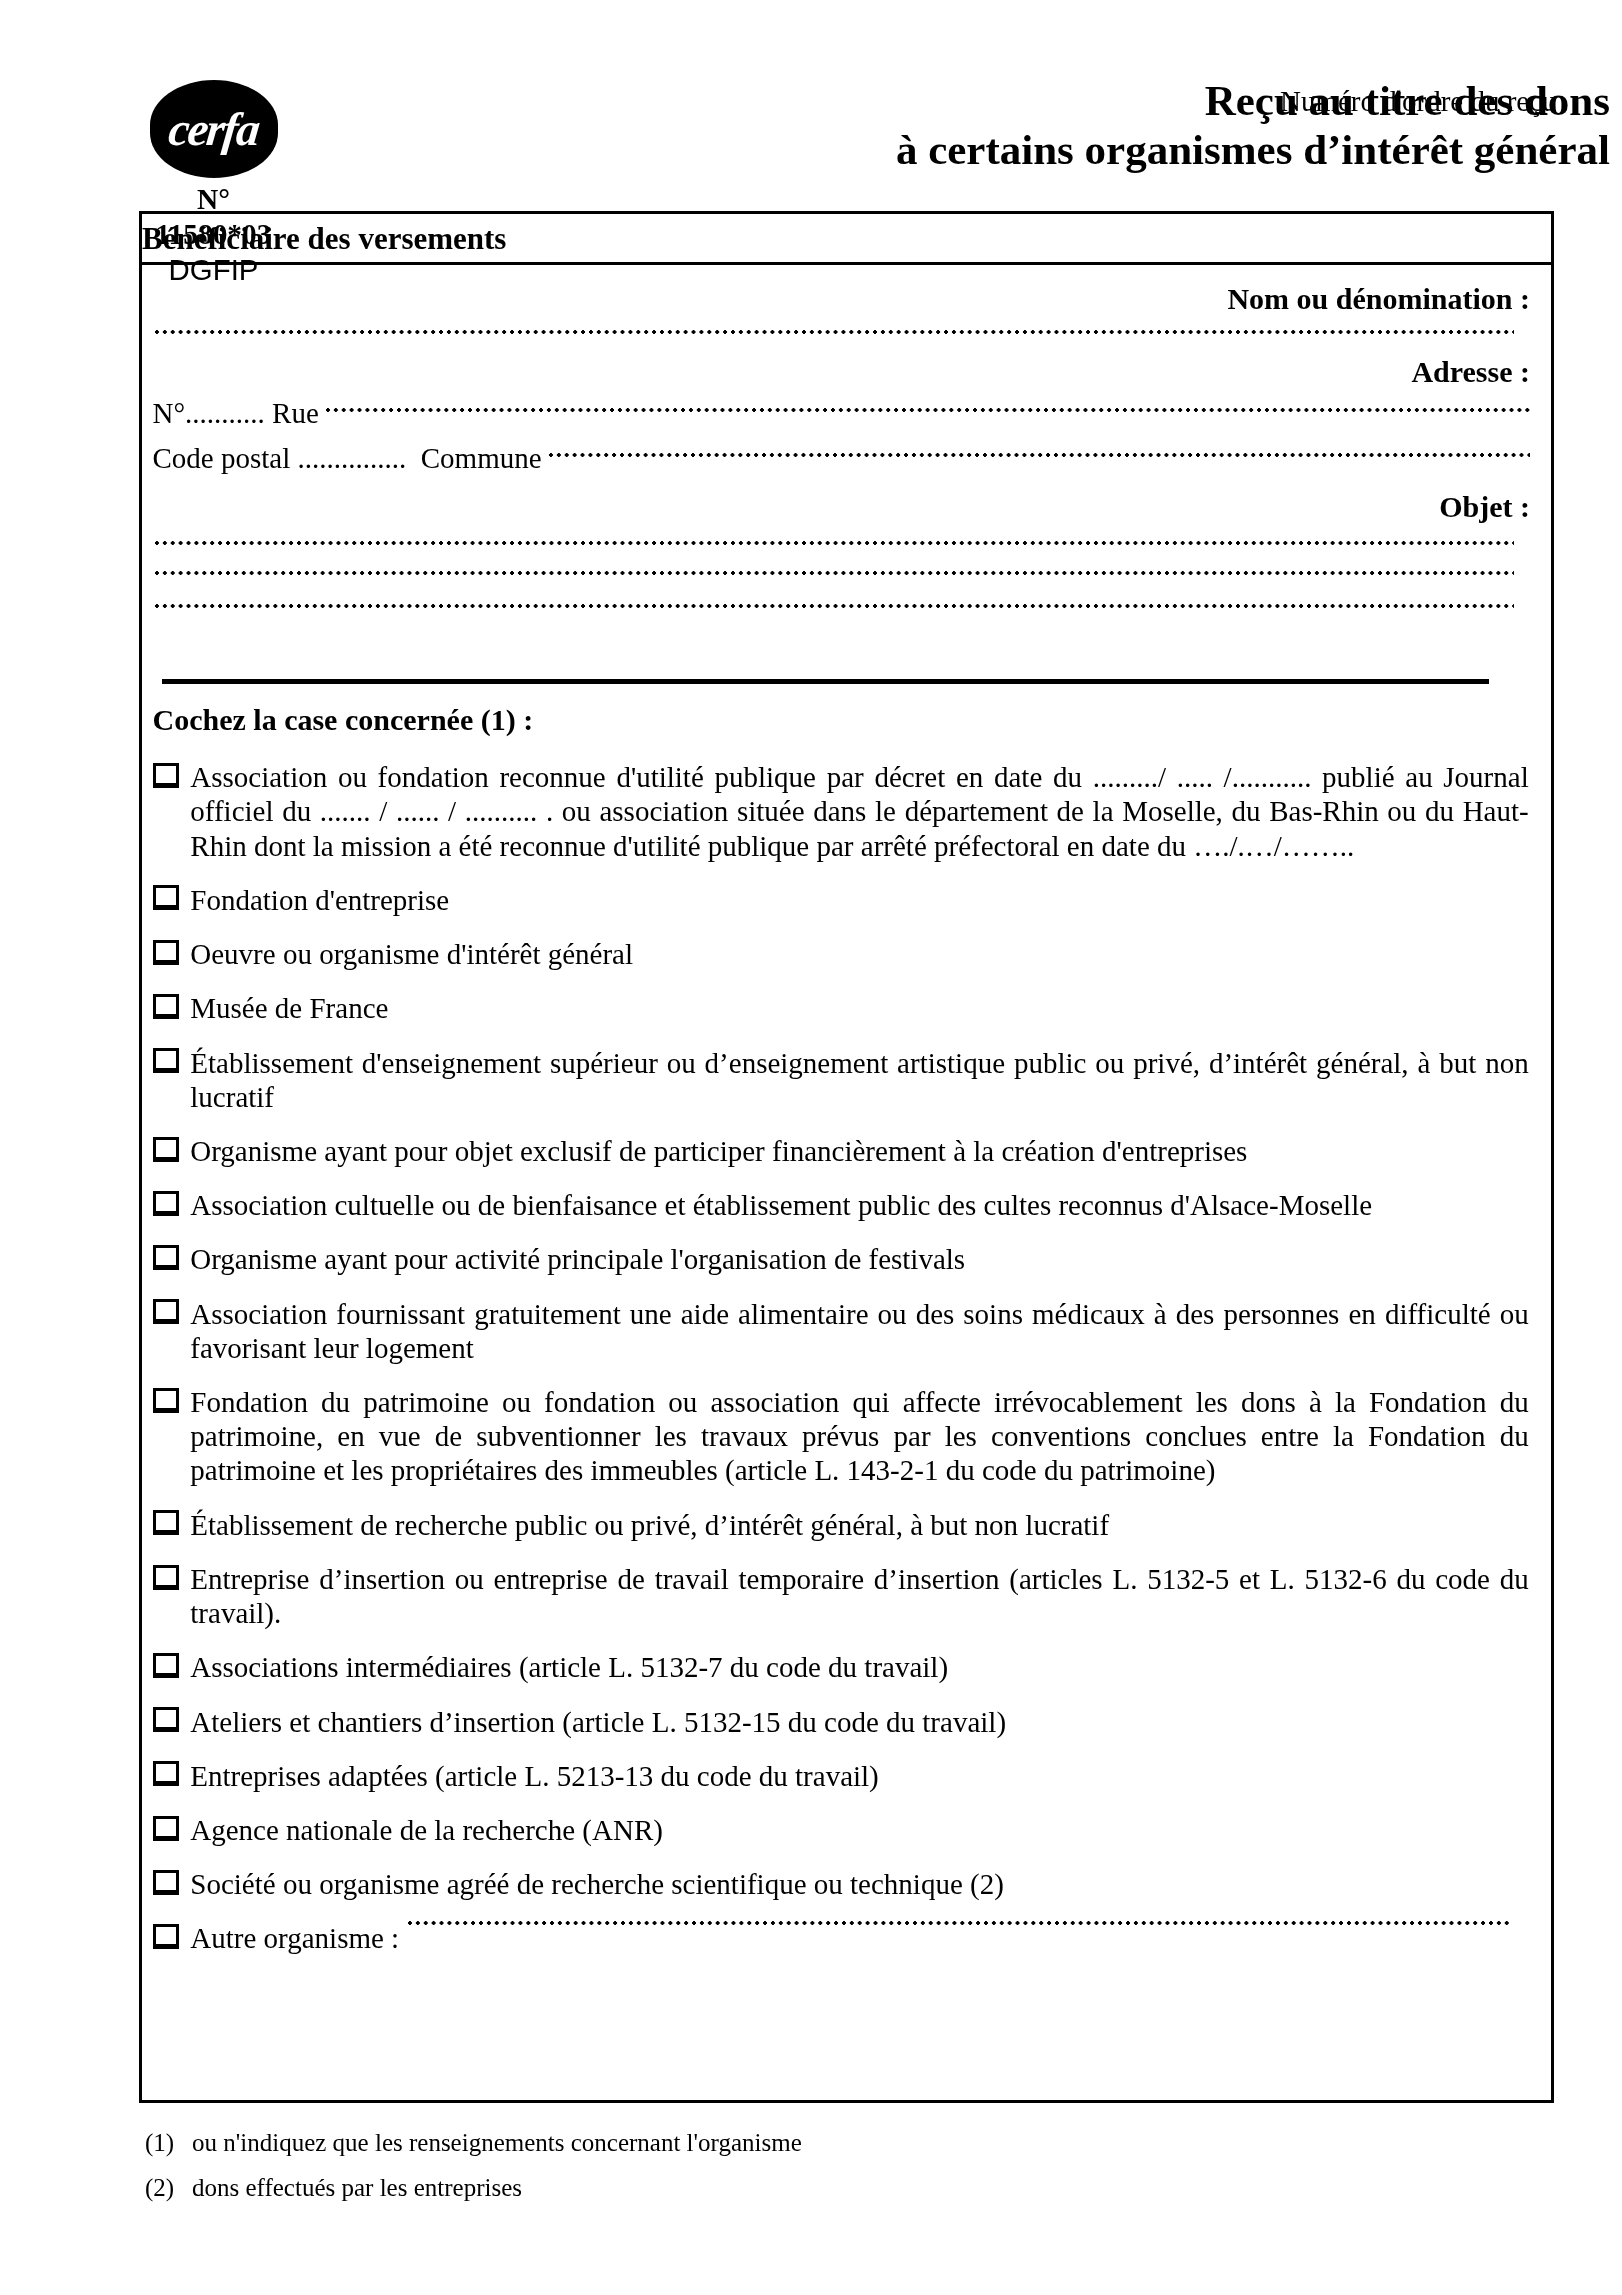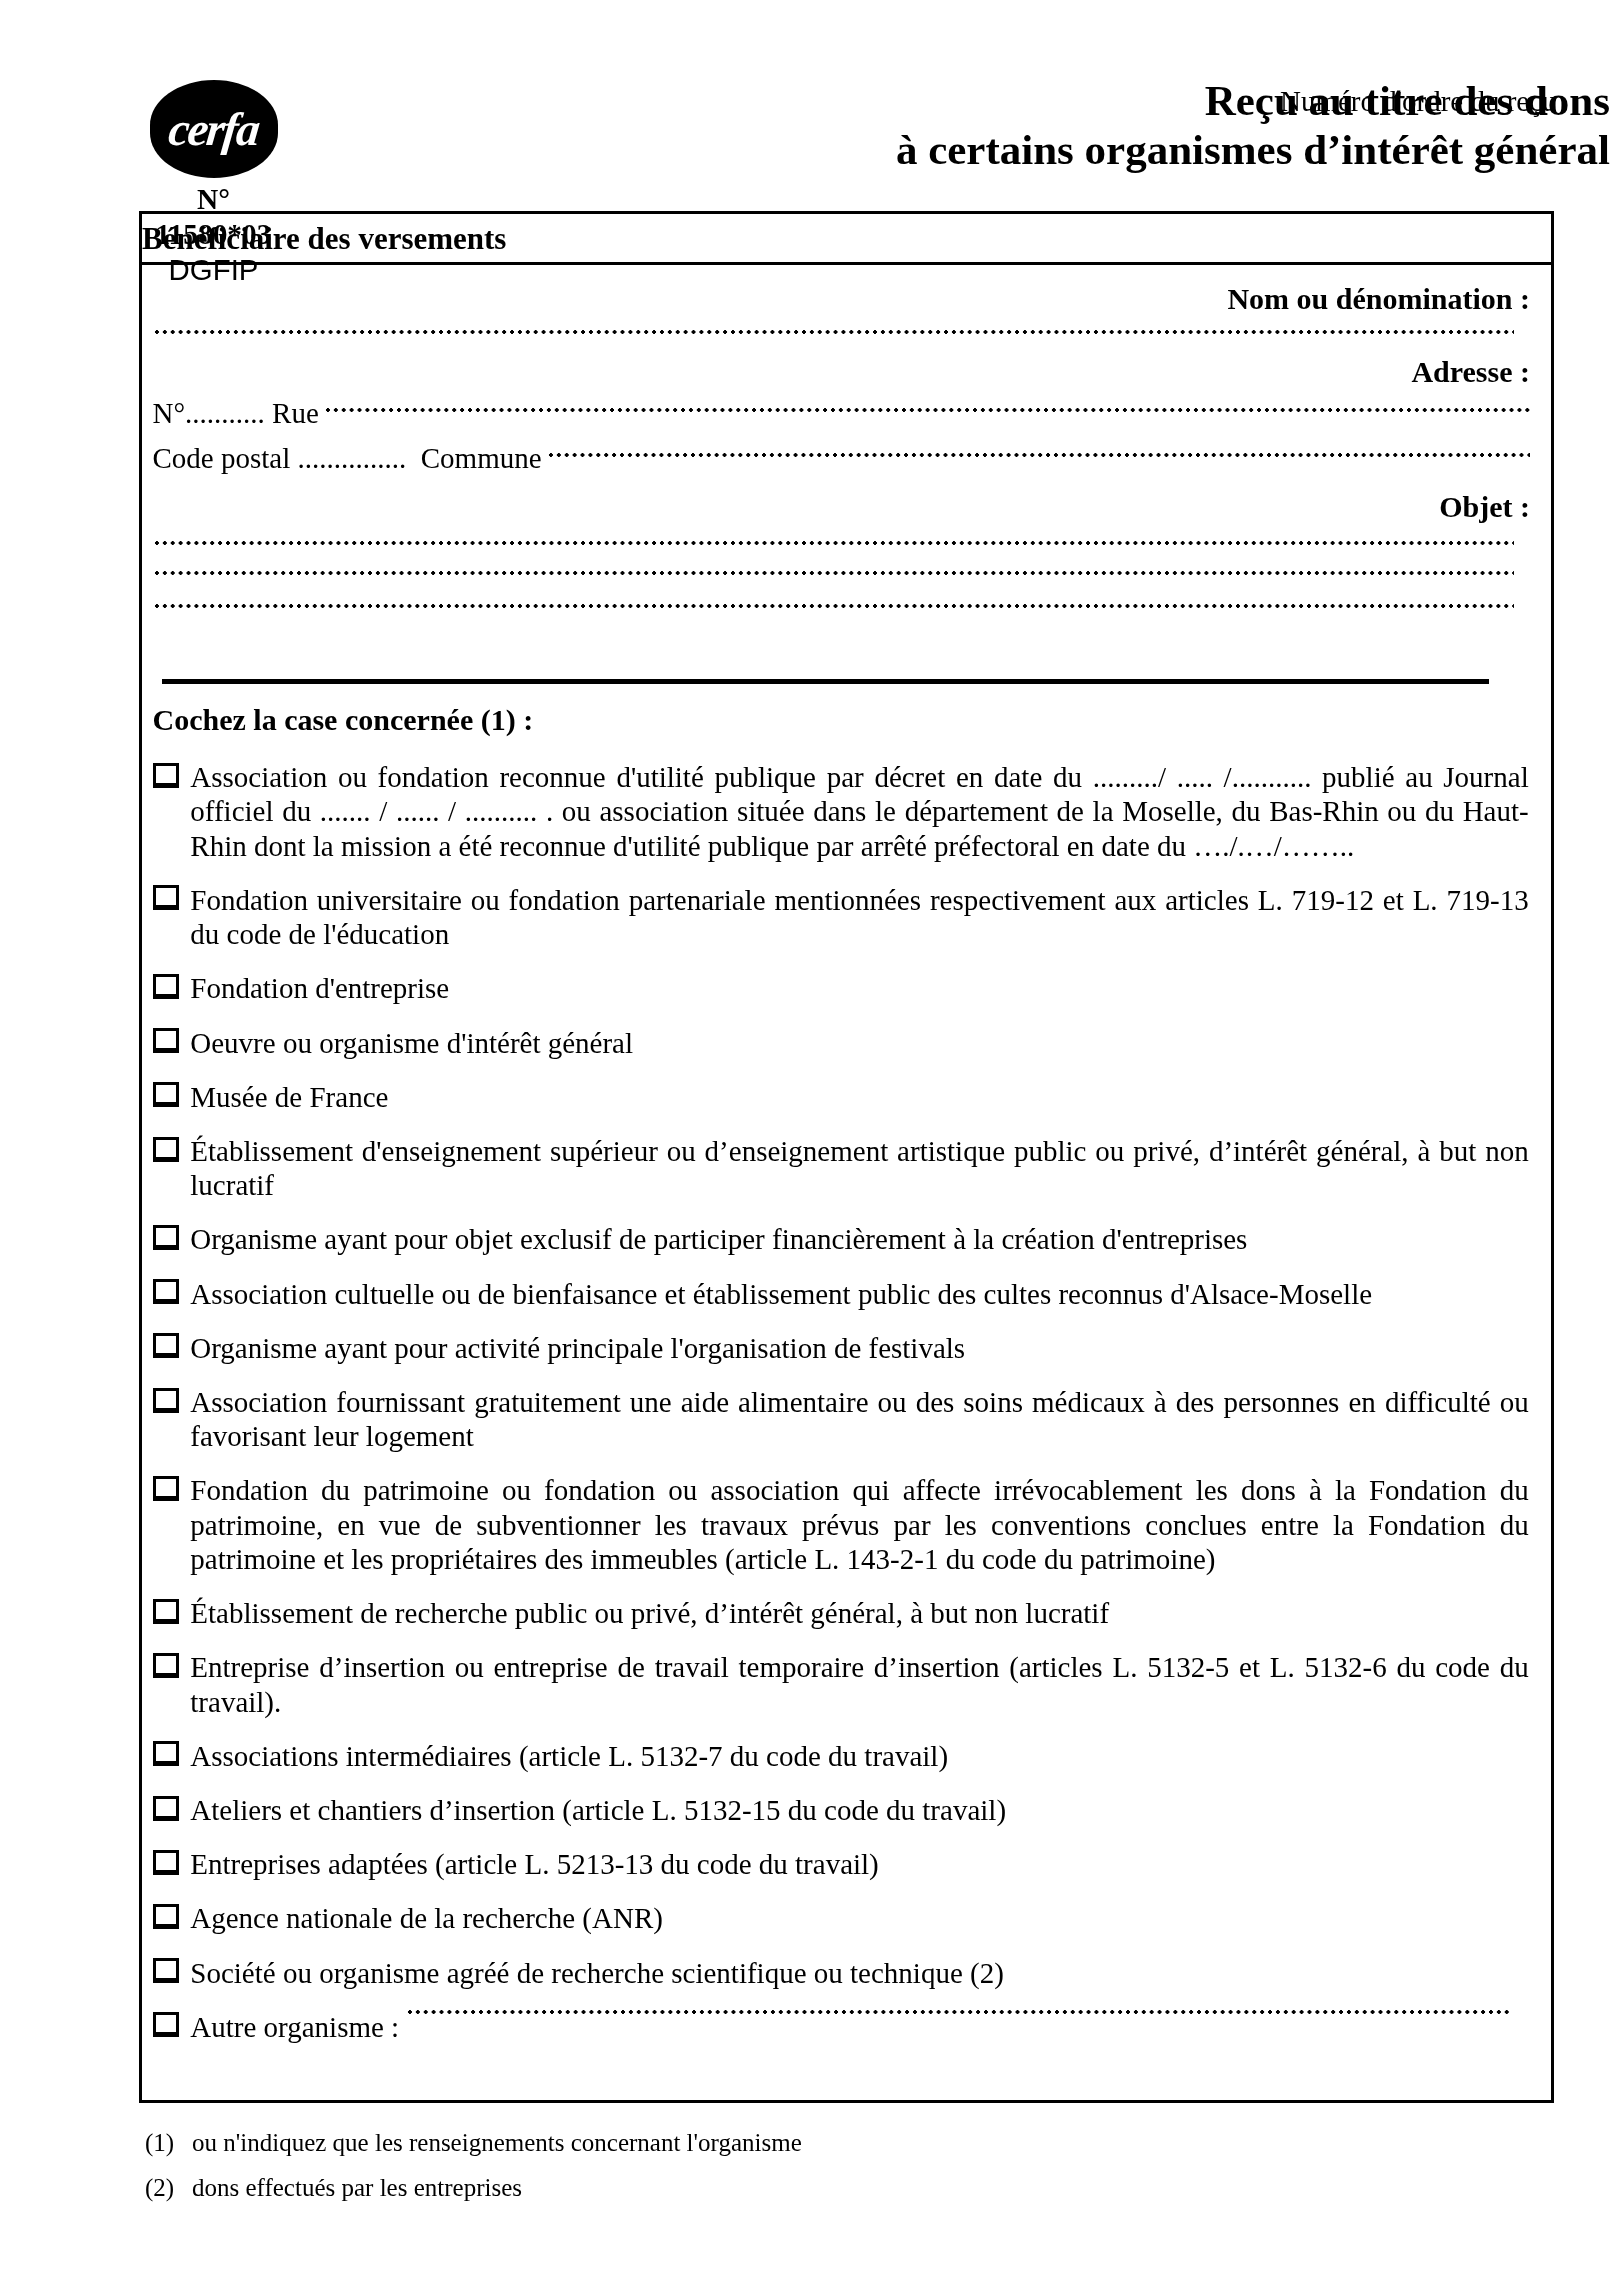--- a/index.html
+++ b/index.html
@@ -192,24 +192,20 @@
 
       <div class="cochez">Cochez la case concernée (1) :</div>
 
       <div class="check-list" id="checklist">
           <div class="check-item">
             <span class="checkbox"></span>
             <div class="check-text">Association ou fondation reconnue d'utilité publique par décret en date du ........./ ..... /...........  publié au Journal officiel du ....... / ...... / .......... .  ou association située dans le département de la Moselle, du Bas-Rhin ou du Haut-Rhin dont la mission a été reconnue d'utilité publique par arrêté préfectoral en date du …./.…/……..</div>
           </div>
           <div class="check-item">
             <span class="checkbox"></span>
-            <div class="check-text">Fondation universitaire ou fondation partenariale mentionnées respectivement aux articles L. 719-12 et L. 719-13 du code de l'éducation</div>
-          </div>
-          <div class="check-item">
-            <span class="checkbox"></span>
             <div class="check-text">Fondation d'entreprise</div>
           </div>
           <div class="check-item">
             <span class="checkbox"></span>
             <div class="check-text">Oeuvre ou organisme d'intérêt général</div>
           </div>
           <div class="check-item">
             <span class="checkbox"></span>
             <div class="check-text">Musée de France</div>
           </div>

